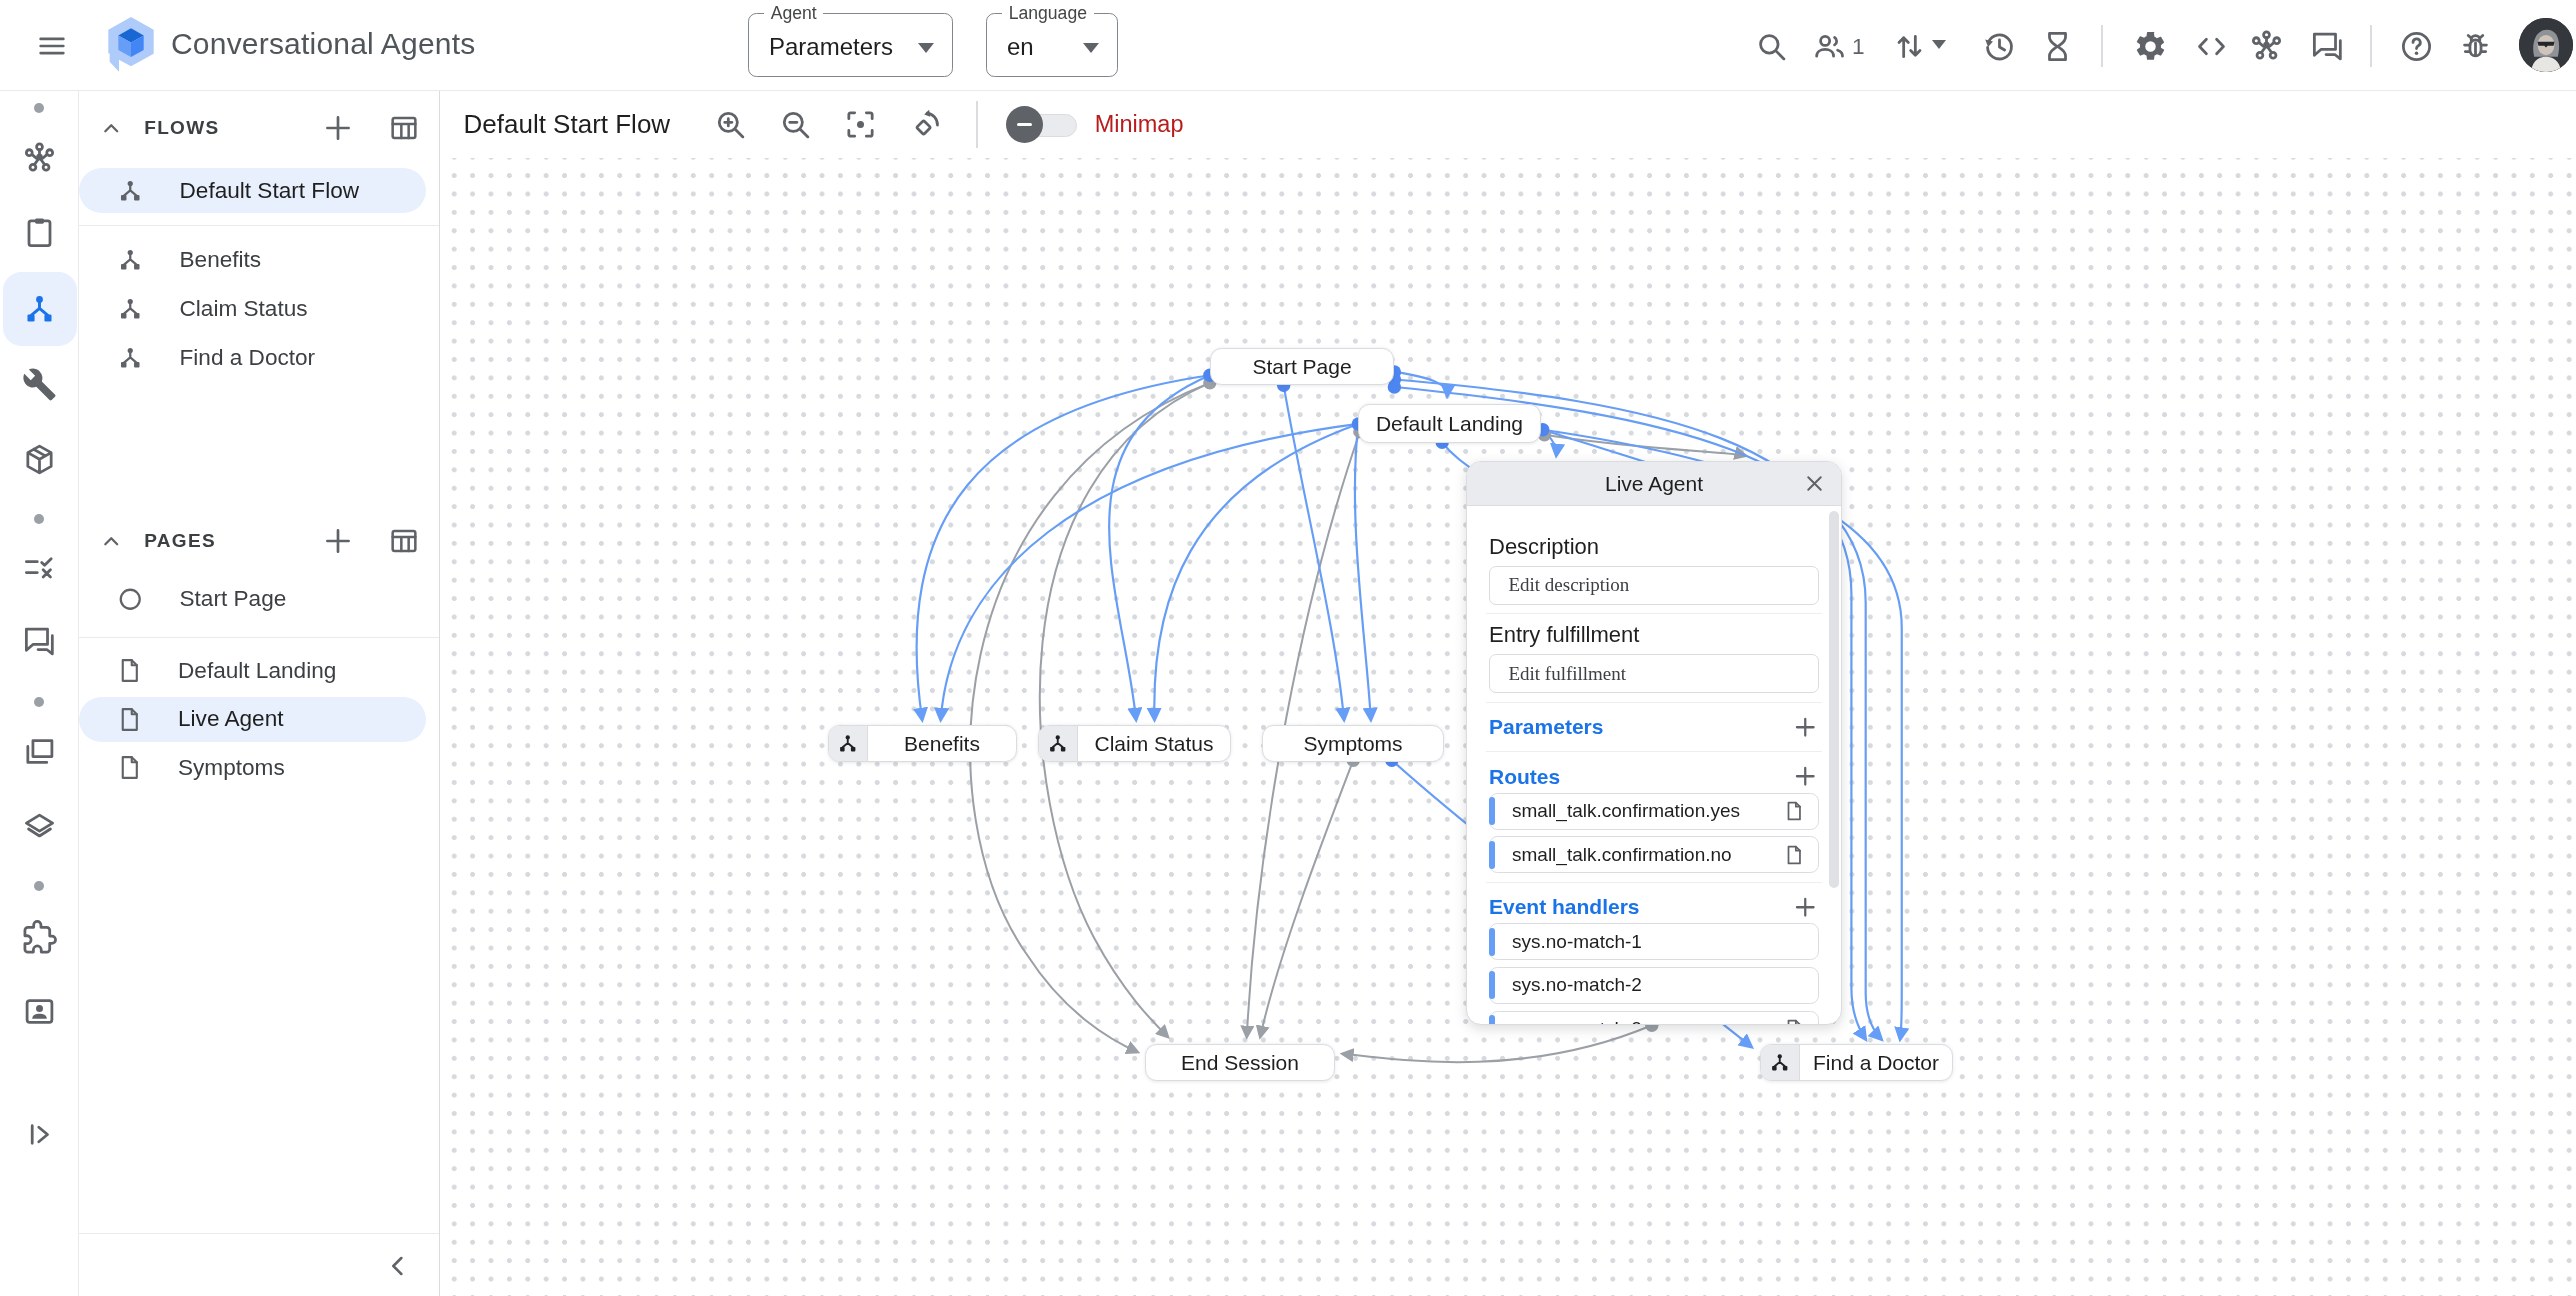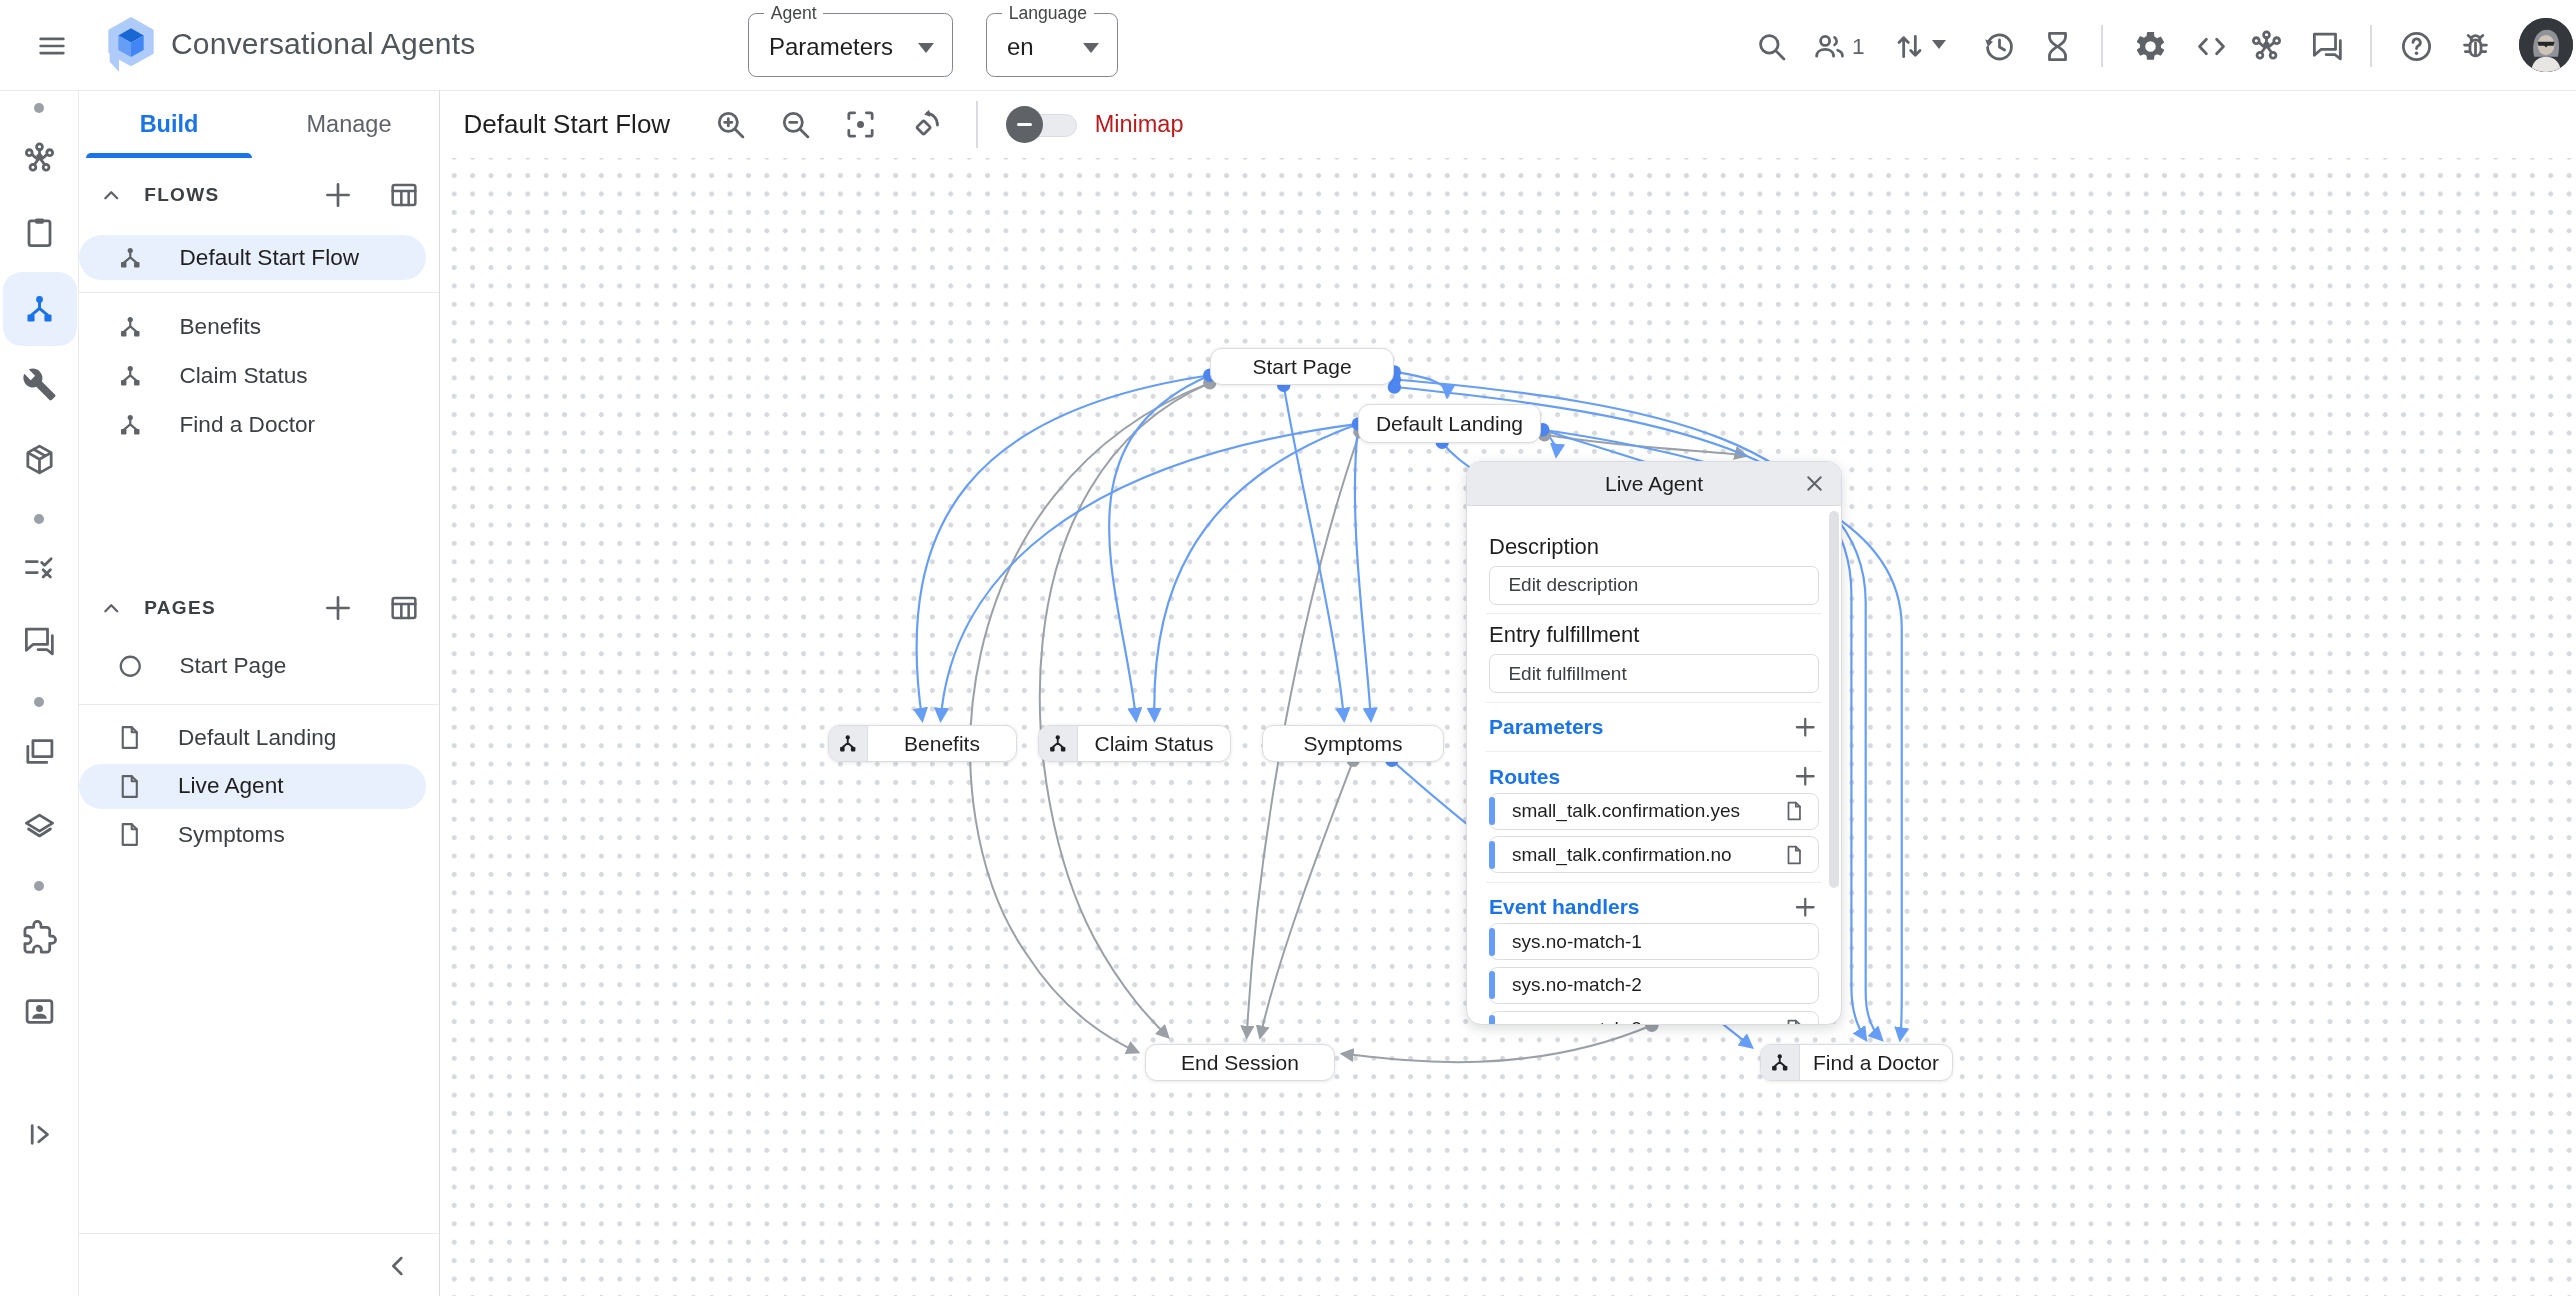--- a/index.html
+++ b/index.html
@@ -78,21 +78,21 @@
   .node .nflow svg .ic { stroke:#202124; } .node .nflow svg .icf { fill:#202124; }
 
   
   #panel { position:absolute; left:1026px; top:303px; width:376px; height:564px; z-index:10;
            background:#fff; border:1.7px solid #dadce0; border-radius:15px; box-shadow:0 3.4px 11.7px rgba(60,64,67,.18); overflow:hidden; }
   #panel-header { height:44px; background:#e9ebee; border-bottom:1.7px solid #dadce0; display:flex; align-items:center; justify-content:center; position:relative; }
   #panel-title { font-size:21px; color:#1f1f1f; }
   #panel-close { position:absolute; right:11.7px; top:6.7px; width:30px; height:30px; display:flex; align-items:center; justify-content:center; cursor:pointer; }
   #panel-body { padding:28px 22px 0 22px; position:relative; }
   .p-label { font-size:22px; color:#1f1f1f; line-height:25px; margin-bottom:6.7px; }
-  .p-field { height:39px; border:1.7px solid #dadce0; border-radius:7px; display:flex; align-items:center; padding-left:18.4px; font-size:19px; color:#3c4043; cursor:text; }
+  .p-field { height:39px; border:1.7px solid #dadce0; border-radius:7px; display:flex; align-items:center; padding-left:18.4px; font-size:19px; color:#3c4043; cursor:text;font-family:Liberation Serif, serif; }
   .p-div { border-top:1.7px solid #eceef0; margin:8.4px -3.4px; }
   .p-row { height:32px; display:flex; align-items:center; }
   .p-link { font-size:21px; color:#1a73e8; font-weight:bold; cursor:pointer; }
   .p-plus { margin-left:auto; cursor:pointer; display:flex; }
   .p-item { position:relative; height:37px; border:1.7px solid #dadce0; border-radius:8.4px; margin-bottom:6.7px;
             display:flex; align-items:center; padding:0 13.4px 0 22px; font-size:19px; color:#1f1f1f; cursor:pointer; background:#fff; }
   .p-item::before { content:""; position:absolute; left:-0.8px; top:3.4px; bottom:3.4px; width:5.9px; background:#669df6; border-radius:4.2px; }
   .p-item .docic { margin-left:auto; display:flex; }
   #panel-scrollbar { position:absolute; right:2.5px; top:49px; width:10px; height:377px; background:#dfe1e5; border-radius:5px; }
 </style>
@@ -289,24 +289,20 @@
         </svg>
     </div>
     <div class="rail-it" style="top:1006px;">
       <svg width="35" height="35" viewBox="0 0 24 24">
           <path class="ic" stroke-width="2.4" d="M7,6 V18 M11.5,7 L17.5,12 11.5,17"></path>
         </svg>
     </div>
   </div>
 
   <div id="sidebar">
-    <div id="tabs">
-      <div class="tab active">Build</div>
-      <div class="tab">Manage</div>
-    </div>
 
     <div class="sec-head">
       <svg width="28.5" height="28.5" viewBox="0 0 24 24">
           <path class="ic" stroke-width="2.4" d="M7,14.5 L12,9.5 17,14.5"></path>
         </svg>
       <span class="sec-title">FLOWS</span>
       <span class="sec-actions">
         <span class="abtn">
             <svg width="34" height="34" viewBox="0 0 24 24">
               <path class="ic" stroke-width="2.2" stroke="#3c4043" d="M12,4.5 V19.5 M4.5,12 H19.5"></path>

